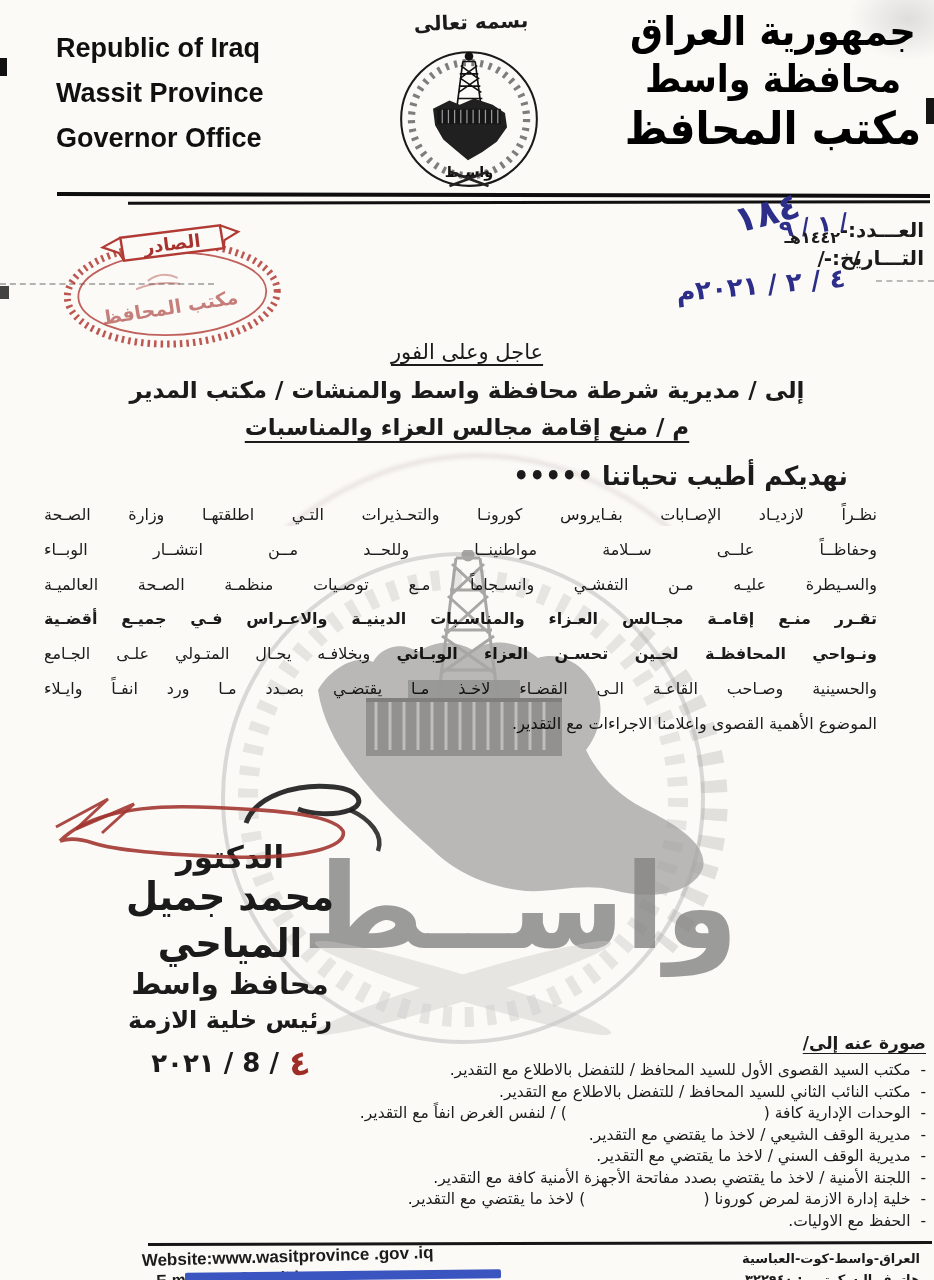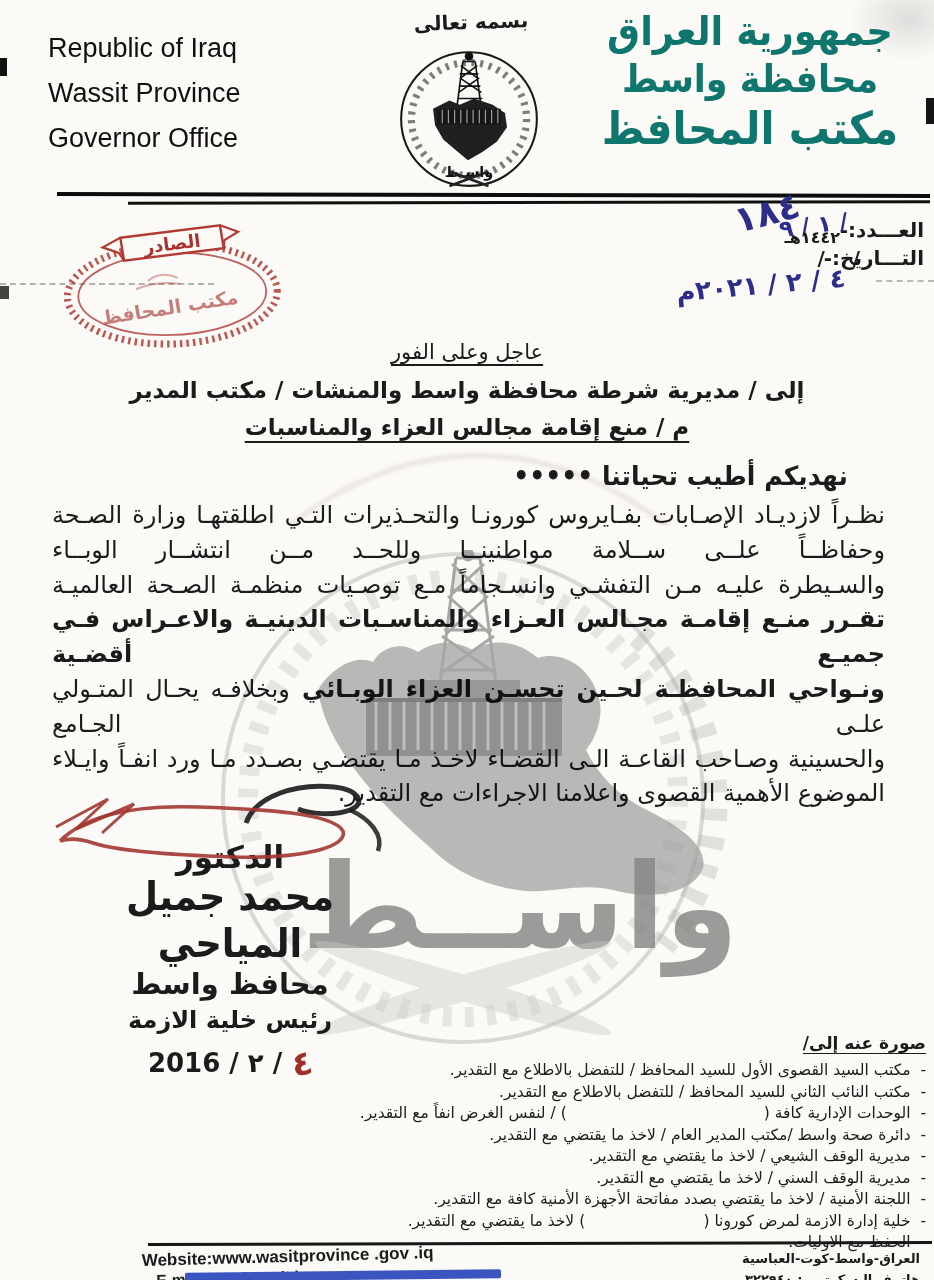--- a/index.html
+++ b/index.html
@@ -2,25 +2,25 @@
 <html lang="ar"><head>
 <meta charset="utf-8">
 <style>
   html,body{margin:0;padding:0;background:#e8e6e2;}
   .page{position:relative;width:934px;height:1280px;margin:0 auto;background:#fbfaf7;overflow:hidden;
         font-family:"DejaVu Sans",sans-serif;color:#1b1b1b;}
   .abs{position:absolute;}
   .rtl{direction:rtl;unicode-bidi:plaintext;}
 
   
-  .hdr-en{left:48px;top:26px;width:230px;font-family:"Liberation Sans","DejaVu Sans",sans-serif;
-          font-weight:normal;font-size:27px;line-height:45px;color:#101010;}
+  .hdr-en{left:56px;top:26px;width:230px;font-family:"Liberation Sans","DejaVu Sans",sans-serif;
+          font-weight:bold;font-size:27px;line-height:45px;color:#101010;}
   .basmala{left:396px;top:10px;width:150px;text-align:center;font-size:20px;font-weight:bold;
            transform:rotate(-2deg);}
-  .hdr-ar{right:24px;top:8px;width:320px;text-align:center;font-weight:bold;color:#0f766e;}
+  .hdr-ar{right:1px;top:8px;width:320px;text-align:center;font-weight:bold;color:#000000;}
   .hdr-ar .l1{font-size:37px;line-height:48px;transform:scaleY(1.08);}
   .hdr-ar .l2{font-size:35px;line-height:46px;transform:scaleY(1.08);}
   .hdr-ar .l3{font-size:41px;line-height:54px;transform:scaleY(1.1);}
   .emblem-top{left:396px;top:44px;width:146px;height:146px;z-index:2;}
 
   .rule-a{left:57px;top:193px;width:873px;height:4px;background:#0d0d0d;transform:rotate(.12deg);}
   .rule-b{left:128px;top:201px;width:802px;height:3px;background:#101010;transform:rotate(-.1deg);}
 
   
   .ref{right:6px;top:206px;width:350px;height:110px;direction:rtl;z-index:2;}
@@ -40,21 +40,21 @@
   
   .headings{left:0;right:0;top:340px;text-align:center;direction:rtl;z-index:2;}
   .h-urgency{font-size:21px;text-decoration:underline;text-underline-offset:5px;}
   .h-to{margin-top:13px;font-size:23px;font-weight:bold;}
   .h-subject{margin-top:11px;font-size:23px;font-weight:bold;text-decoration:underline;text-underline-offset:6px;}
 
   .greeting{right:86px;top:462px;font-size:25px;font-weight:bold;direction:rtl;z-index:2;
             transform:scaleY(1.05);}
 
   
-  .body-text{left:52px;top:498px;width:833px;direction:rtl;font-size:24px;line-height:34.8px;z-index:2;}
+  .body-text{left:44px;top:498px;width:833px;direction:rtl;font-size:16px;line-height:34.8px;z-index:2;}
   .bline{text-align:justify;text-align-last:justify;}
   .bline.last{text-align:right;text-align-last:right;}
   .bold{font-weight:bold;}
 
   
   .watermark{left:168px;top:550px;width:600px;height:500px;z-index:3;opacity:.62;
              mix-blend-mode:multiply;pointer-events:none;}
 
   
   .arc-clip{left:82px;top:448px;width:792px;height:78px;overflow:hidden;z-index:1;}
@@ -223,29 +223,28 @@
     <svg class="sig-scribble" width="360" height="125" viewBox="0 0 360 125">
       <path d="M200,46 C210,18 252,6 288,10 C314,13 320,27 304,33 C288,39 264,37 252,32" stroke="#1a1a1a" stroke-width="5" fill="none" opacity=".9"></path>
       <path d="M304,33 C324,42 338,58 332,74" stroke="#1a1a1a" stroke-width="4.5" fill="none" opacity=".85"></path>
       <path d="M14,64 C42,36 92,28 152,30 C217,32 287,36 297,54 C302,70 257,82 187,80 C127,78 72,74 47,66 C32,61 20,62 14,64" stroke="#a23530" stroke-width="3.6" fill="none" opacity=".9"></path>
       <path d="M10,50 L62,22 L30,52 L88,27 L56,56" stroke="#a23530" stroke-width="3" fill="none" opacity=".9"></path>
     </svg>
     <div class="sig-title">الدكتور</div>
     <div class="sig-name">محمد جميل المياحي</div>
     <div class="sig-pos1">محافظ واسط</div>
     <div class="sig-pos2">رئيس خلية الازمة</div>
-    <div class="sig-date"><span class="sig-day">٤</span><span> / ٢ / 2016</span></div>
+    <div class="sig-date"><span class="sig-day">٤</span><span> / 8 / ٢٠٢١</span></div>
   </div>
 
   <div class="abs cc">
     <div class="cc-head">صورة عنه إلى/</div>
     <div class="cc-item">مكتب السيد القصوى الأول للسيد المحافظ / للتفضل بالاطلاع مع التقدير.</div>
     <div class="cc-item">مكتب النائب الثاني للسيد المحافظ / للتفضل بالاطلاع مع التقدير.</div>
     <div class="cc-item">الوحدات الإدارية كافة (&nbsp;&nbsp;&nbsp;&nbsp;&nbsp;&nbsp;&nbsp;&nbsp;&nbsp;&nbsp;&nbsp;&nbsp;&nbsp;&nbsp;&nbsp;&nbsp;&nbsp;&nbsp;&nbsp;&nbsp;&nbsp;&nbsp;&nbsp;&nbsp;&nbsp;&nbsp;&nbsp;&nbsp;&nbsp;&nbsp;&nbsp;&nbsp;&nbsp;&nbsp;&nbsp;&nbsp;&nbsp;&nbsp;&nbsp;&nbsp;) / لنفس الغرض انفاً مع التقدير.</div>
-    <div class="cc-item">دائرة صحة واسط /مكتب المدير العام / لاخذ ما يقتضي مع التقدير.</div>
     <div class="cc-item">مديرية الوقف الشيعي / لاخذ ما يقتضي مع التقدير.</div>
     <div class="cc-item">مديرية الوقف السني / لاخذ ما يقتضي مع التقدير.</div>
     <div class="cc-item">اللجنة الأمنية / لاخذ ما يقتضي بصدد مفاتحة الأجهزة الأمنية كافة مع التقدير.</div>
     <div class="cc-item">خلية إدارة الازمة لمرض كورونا (&nbsp;&nbsp;&nbsp;&nbsp;&nbsp;&nbsp;&nbsp;&nbsp;&nbsp;&nbsp;&nbsp;&nbsp;&nbsp;&nbsp;&nbsp;&nbsp;&nbsp;&nbsp;&nbsp;&nbsp;&nbsp;&nbsp;&nbsp;&nbsp;) لاخذ ما يقتضي مع التقدير.</div>
     <div class="cc-item">الحفظ مع الاوليات.</div>
   </div>
 
   <div class="abs f-rule"></div>
   <div class="abs f-right">
     <div>العراق-واسط-كوت-العباسية</div>

